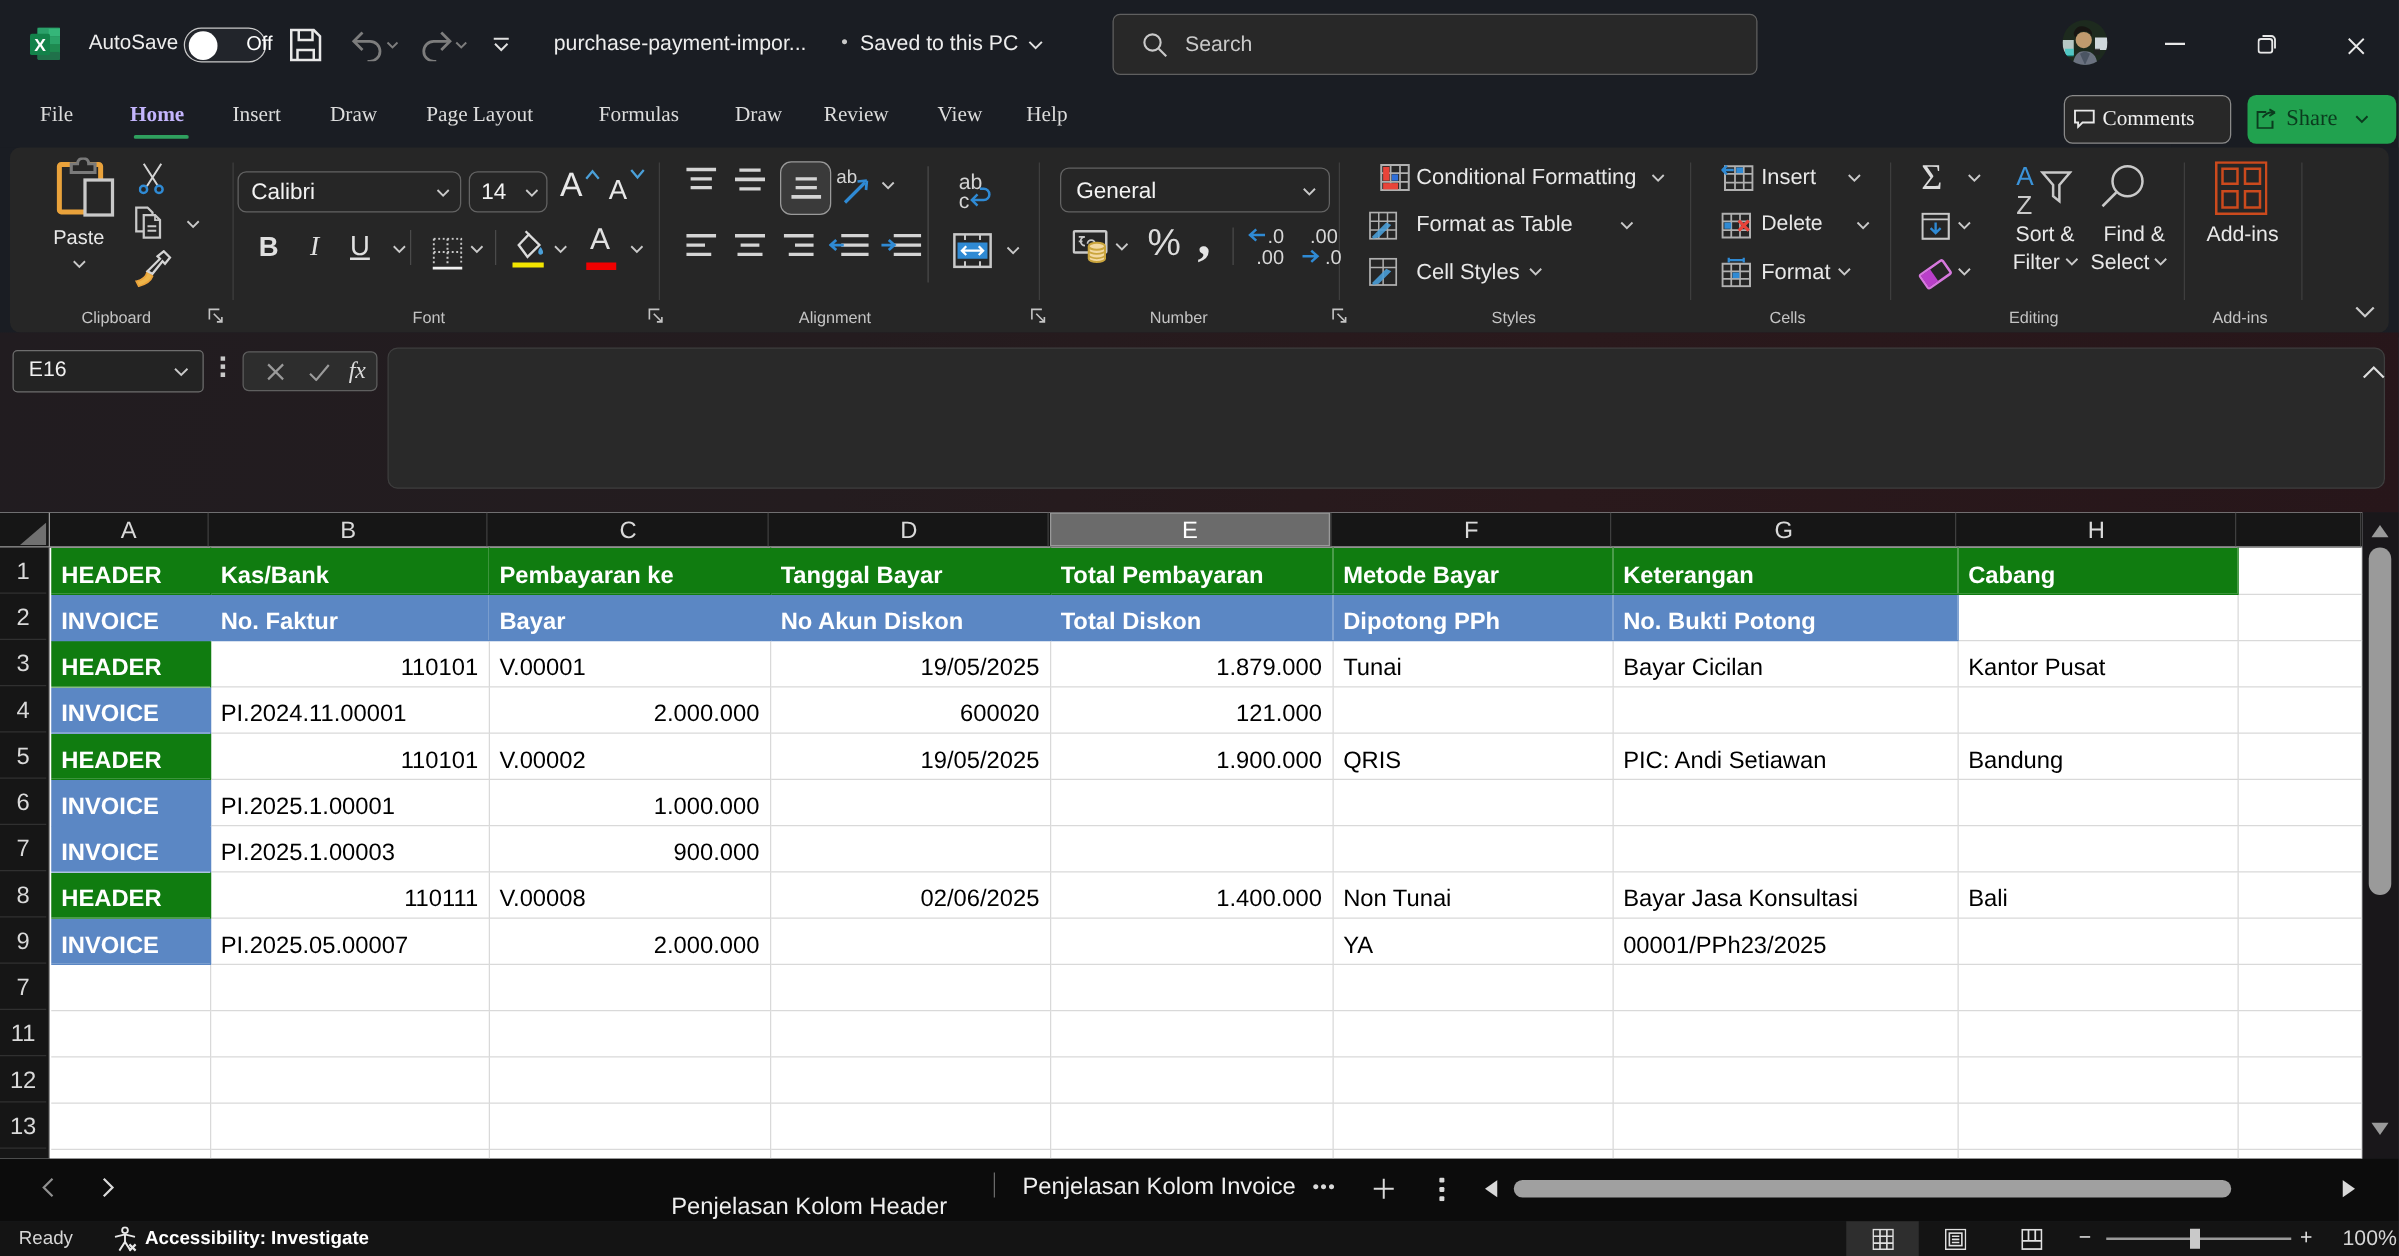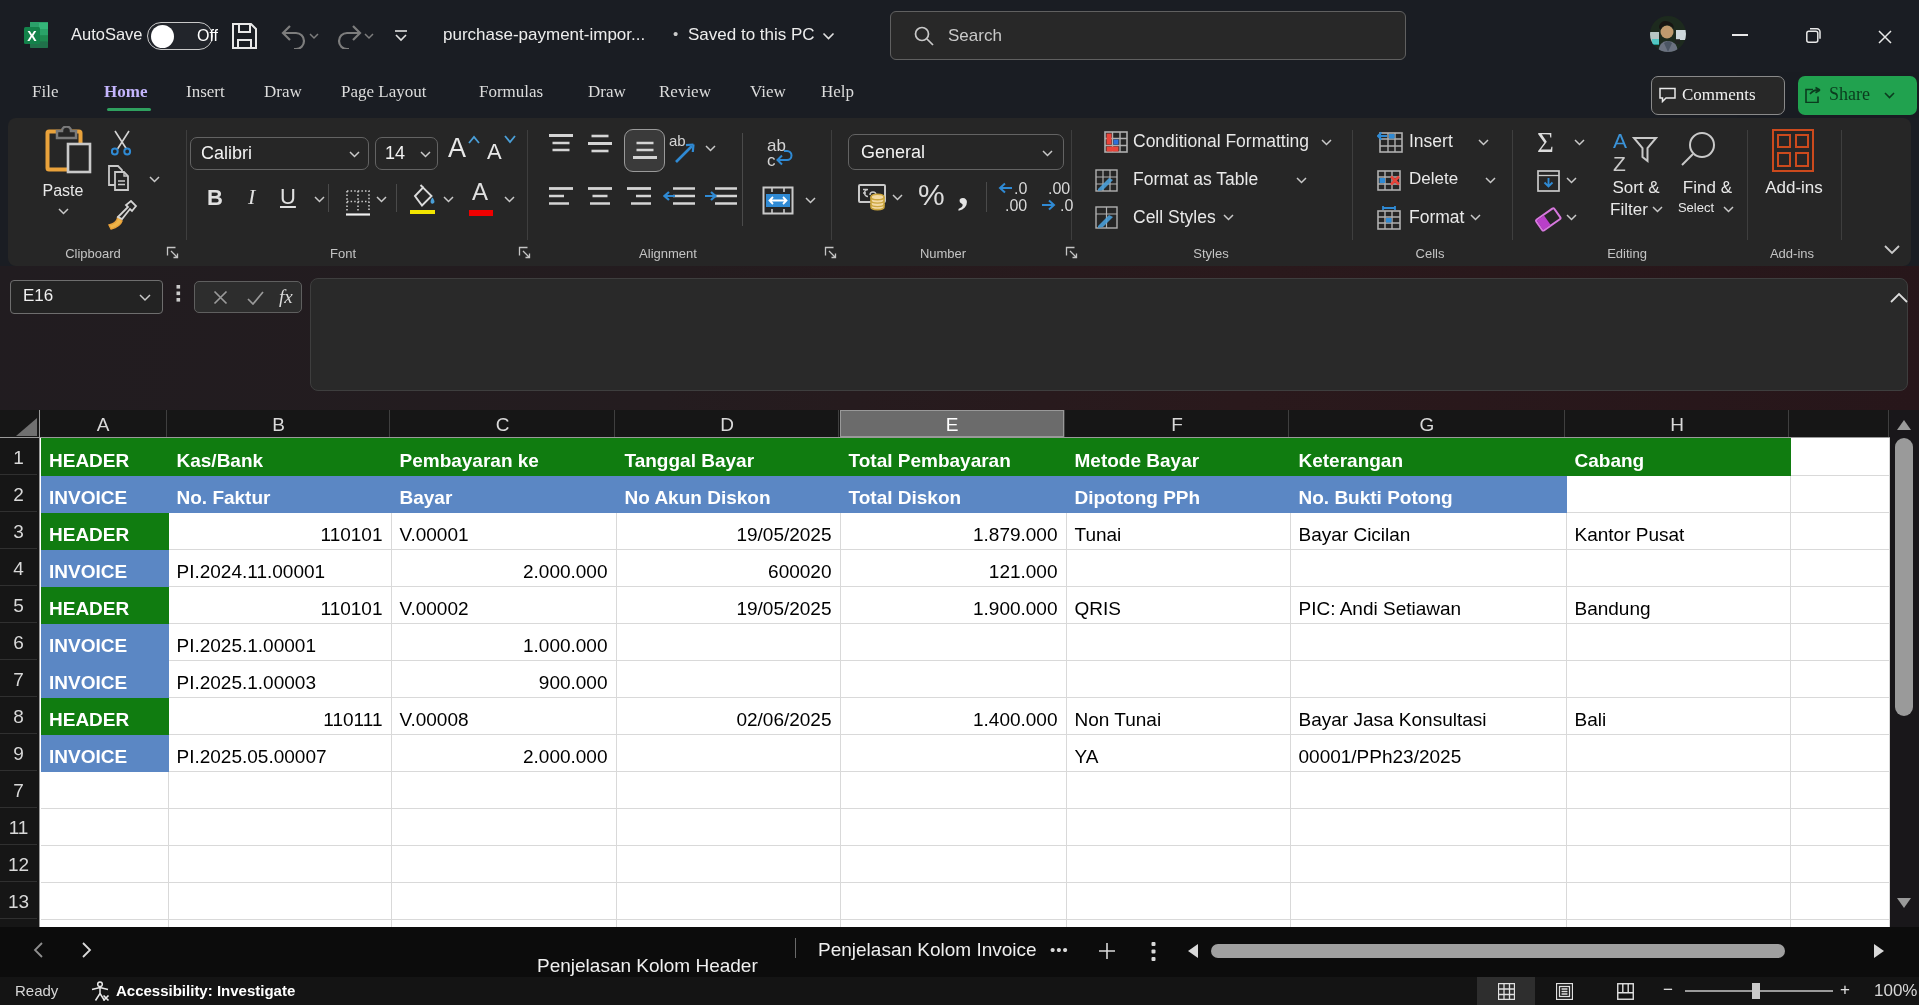--- a/index.html
+++ b/index.html
@@ -472,21 +472,21 @@
       <div class="rtxt" style="left:1593px;top:82px;width:56px;text-align:center;font-size:17px">Filter</div>
       <svg class="abs" style="left:1644px;top:88px" width="11" height="8" viewBox="0 0 11 8" fill="none" stroke="#c9c9c9" stroke-width="1.5">
           <path d="M1 1 l4.5 4.5 L10 1"></path>
         </svg>
 
       <svg class="abs" style="left:1672px;top:12px" width="40" height="40" viewBox="0 0 40 40" fill="none" stroke="#c9c9c9" stroke-width="2">
         <circle cx="22" cy="15" r="12"></circle>
         <path d="M13 24 L2 35"></path>
       </svg>
       <div class="rtxt" style="left:1664px;top:60px;width:60px;text-align:right;font-size:17px">Find &amp;</div>
-      <div class="rtxt" style="left:1658px;top:82px;width:60px;text-align:center;font-size:13px">Select</div>
+      <div class="rtxt" style="left:1658px;top:82px;width:60px;text-align:center;font-size:17px">Select</div>
       <svg class="abs" style="left:1715px;top:88px" width="11" height="8" viewBox="0 0 11 8" fill="none" stroke="#c9c9c9" stroke-width="1.5">
           <path d="M1 1 l4.5 4.5 L10 1"></path>
         </svg>
 
       <svg class="abs" style="left:1764px;top:11px" width="42" height="43" viewBox="0 0 42 43" fill="none" stroke="#cc4a1d" stroke-width="2">
         <rect x="1" y="1" width="40" height="41"></rect>
         <rect x="6" y="6" width="12" height="12"></rect>
         <rect x="24" y="6" width="12" height="12"></rect>
         <rect x="6" y="24" width="12" height="13"></rect>
         <rect x="24" y="24" width="12" height="13"></rect>

